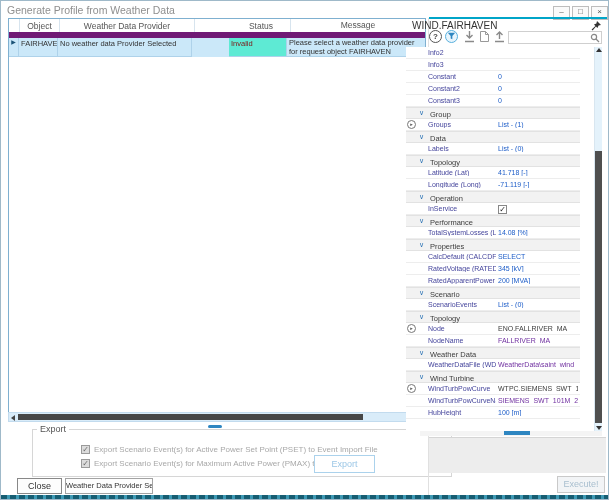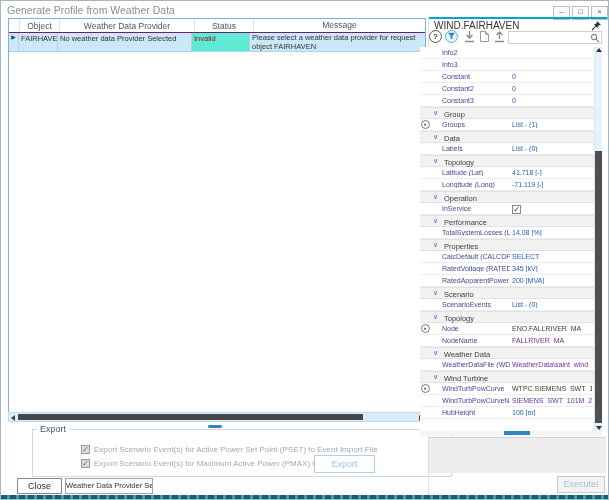--- a/index.html
+++ b/index.html
@@ -1,28 +1,28 @@
 <!DOCTYPE html>
 <html><head>
 <meta charset="utf-8">
 <style>
   html,body{margin:0;padding:0;background:#d8d8d8;font-family:"Liberation Sans",sans-serif;}
   #app{position:relative;width:607px;height:498px;background:#ffffff;border:1px solid #9fb9c9;overflow:hidden;}
 
   
   .dlg-title{position:absolute;left:6px;top:3px;font-size:10.5px;color:#8f8f8f;}
   .grid-wrap{position:absolute;left:7px;top:17px;width:416px;height:393px;border:1px solid #7fb0d0;background:#fff;}
-  .g-header{display:flex;height:13px;border-bottom:1px solid #701a75;font-size:8.5px;color:#555;text-align:right;}
+  .g-header{display:flex;height:13px;border-bottom:6px solid #701a75;font-size:8.5px;color:#555;text-align:right;}
   .g-header .gc{border-right:1px solid #d7e4ee;display:flex;align-items:center;justify-content:center;}
   .g-row{display:flex;height:19px;background:#cbe8f9;font-size:7.5px;color:#333;}
   .g-row .gc{border-right:1px solid #aed2ea;border-bottom:1px solid #aed2ea;padding:1px 2px;box-sizing:border-box;overflow:hidden;}
   .gc.ind{flex:0 0 10px;padding:0;display:flex;align-items:flex-start;justify-content:center;}
   .gc.obj{flex:0 0 39px;}
   .gc.wdp{flex:0 0 134px;}
-  .gc.st{flex:0 0 58px;}
+  .gc.st{flex:0 0 58px;margin-left:37px;}
   .gc.msg{flex:1 1 auto;border-right:none!important;line-height:8.5px;}
   .g-row .invalid{background:#5eead4;color:#7d1616;}
   .rowarrow{font-size:6px;color:#1a5276;line-height:9px;}
 
   .hscroll{position:absolute;left:7px;top:411px;width:418px;height:10px;background:#d9ecf9;border:1px solid #c2dbee;box-sizing:border-box;}
   .hscroll .thumb{position:absolute;left:9px;top:1px;width:345px;height:6px;background:#474747;}
   .tri{position:absolute;width:0;height:0;top:2px;}
   .tri.l{left:2px;border-top:3px solid transparent;border-bottom:3px solid transparent;border-right:4px solid #444;}
   .tri.r{right:2px;border-top:3px solid transparent;border-bottom:3px solid transparent;border-left:4px solid #444;}
   .split-dash{position:absolute;left:207px;top:424px;width:14px;height:3px;background:#2e86c1;border-radius:2px;}
@@ -37,35 +37,35 @@
   .btn.closeb{left:16px;top:477px;width:45px;height:16px;border:1px solid #888;color:#333;font-size:9px;line-height:14px;}
   .btn.settings{left:64px;top:477px;width:88px;height:16px;border:1px solid #a3a3a3;color:#333;font-size:7.5px;line-height:14px;white-space:nowrap;overflow:hidden;}
   .btn.execute{left:556px;top:475px;width:48px;height:17px;border:1px solid #c9c9c9;background:#f2f4f6;color:#a9bfcf;font-size:9px;line-height:15px;}
 
   
   .vsep{position:absolute;left:427px;top:17px;width:1px;height:478px;background:#e0e0e0;}
   .dock-accent{position:absolute;left:425px;top:228px;width:3px;height:18px;background:#7fb9e0;}
   .winctrl{position:absolute;left:552px;top:5px;display:flex;gap:2px;}
   .wbtn{width:15px;height:12px;border:1px solid #bdbdbd;background:#fafafa;color:#555;font-size:8px;line-height:10px;text-align:center;}
   .teal-line{position:absolute;left:428px;top:16px;width:178px;height:2px;background:#00a5c8;}
-  .panel-title{position:absolute;left:433px;top:19px;font-size:10px;color:#333;}
+  .panel-title{position:absolute;left:411px;top:19px;font-size:10px;color:#333;}
   .pin{position:absolute;left:590px;top:20px;width:10px;height:10px;}
   .ptoolbar{position:absolute;left:428px;top:29px;width:177px;height:17px;}
   .cir{position:absolute;top:0;width:13px;height:13px;border-radius:50%;box-sizing:border-box;display:flex;align-items:center;justify-content:center;}
   .cir.q{left:0;border:1.3px solid #555;color:#444;font-size:8px;font-weight:bold;}
   .cir.funnel{left:16px;border:1.3px solid #58b0dd;background:#e8f5fd;}
   .ticon{position:absolute;top:0;width:13px;height:13px;}
   .ticon.down{left:34px;}
   .ticon.page{left:49px;}
   .ticon.up{left:64px;}
   .searchbox{position:absolute;left:79px;top:1px;width:94px;height:13px;border:1px solid #cfcfcf;background:#fff;box-sizing:border-box;}
   .searchbox input{position:absolute;left:1px;top:0;width:78px;height:11px;border:none;outline:none;font-size:8px;padding:0 2px;font-family:"Liberation Sans",sans-serif;}
   .searchbox svg{position:absolute;right:1px;top:1px;}
 
-  #propgrid{position:absolute;left:419px;top:46px;width:174px;height:384px;overflow:hidden;font-size:7px;background:#fff;}
+  #propgrid{position:absolute;left:405px;top:46px;width:174px;height:384px;overflow:hidden;font-size:7px;background:#fff;}
   .prow{position:relative;height:12px;box-sizing:border-box;}
   .pgroup{background:#f2f2f2;border-top:1px solid #e2e2e2;border-bottom:1px solid #e2e2e2;color:#3c3c3c;}
   .pgroup .chev{position:absolute;left:13px;top:1px;color:#2e75b6;font-size:7px;}
   .pgroup .gname{position:absolute;left:24px;top:2px;font-size:7.5px;}
   .pprop{border-bottom:1px solid #ededed;}
   .pprop .pname{position:absolute;left:22px;top:2px;width:68px;color:#45459c;white-space:nowrap;overflow:hidden;}
   .pprop .pval{position:absolute;left:92px;top:2px;width:80px;white-space:nowrap;overflow:hidden;}
   .v-blue{color:#1d5dc8;} .v-purple{color:#7030a0;} .v-dark{color:#3c3c3c;}
   .gutter-ico{position:absolute;left:1px;top:1px;width:9px;height:9px;border:1px solid #777;border-radius:50%;box-sizing:border-box;color:#555;font-size:5px;line-height:7px;text-align:center;}
   .cbx{display:inline-block;width:9px;height:9px;border:1px solid #888;background:#fff;font-size:8px;line-height:8px;text-align:center;color:#222;box-sizing:border-box;}

